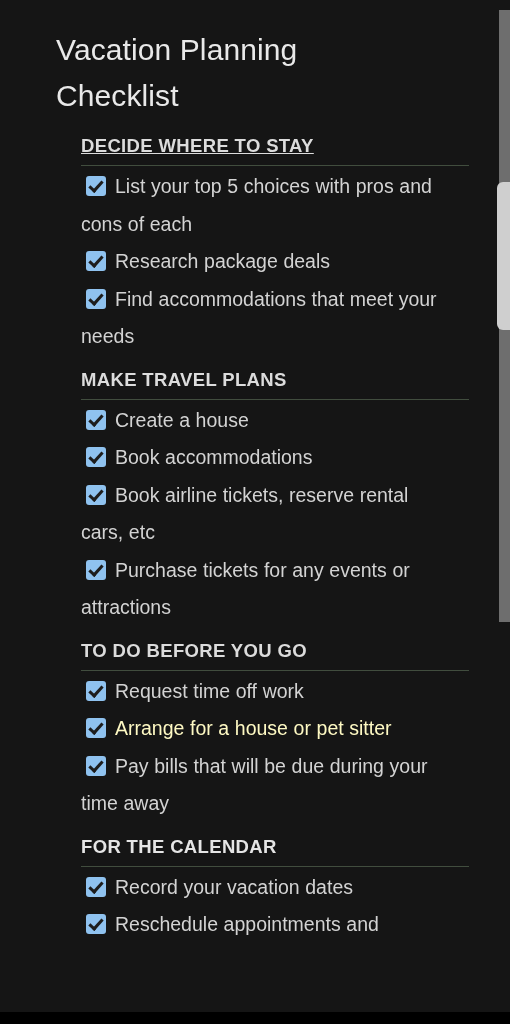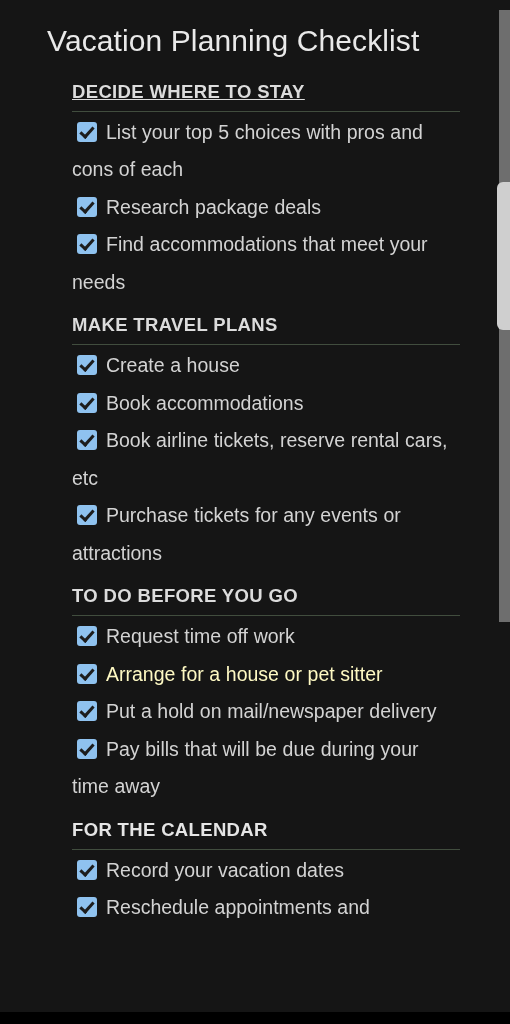--- a/index.html
+++ b/index.html
@@ -57,21 +57,21 @@
     border-radius: 6px 0 0 6px;
     z-index: 31;
   }
 
   
   #content {
     position: absolute;
     top: 0;
     left: 0;
     width: 490px;
-    padding: 0;
+    padding: 9px;
     box-sizing: border-box;
   }
 
   
   #page-title {
     margin: 0;
     padding: 18px 60px 4px 47px;
     color: #e9e9e9;
     font-size: 30px;
     font-weight: 400;
@@ -173,21 +173,20 @@
             <li class="check-item" style="color: rgb(211, 211, 211);"><span class="cbx" style="background: rgb(143, 194, 239);"></span><span class="label">Book airline tickets, reserve rental cars, etc</span></li>
             <li class="check-item" style="color: rgb(211, 211, 211);"><span class="cbx" style="background: rgb(143, 194, 239);"></span><span class="label">Purchase tickets for any events or attractions</span></li>
           </ul>
         </section>
         <section class="section">
           <h2 class="section-heading" style="color: rgb(220, 220, 220);">TO DO BEFORE YOU GO</h2>
           <div class="section-rule" style="background: rgb(65, 77, 62);"></div>
           <ul class="checklist">
             <li class="check-item" style="color: rgb(211, 211, 211);"><span class="cbx" style="background: rgb(143, 194, 239);"></span><span class="label">Request time off work</span></li>
             <li class="check-item" style="color: #fef9c3;"><span class="cbx" style="background: rgb(143, 194, 239);"></span><span class="label">Arrange for a house or pet sitter</span></li>
-            <li class="check-item" style="color: rgb(211, 211, 211);"><span class="cbx" style="background: rgb(143, 194, 239);"></span><span class="label">Put a hold on mail/newspaper delivery</span></li>
             <li class="check-item" style="color: rgb(211, 211, 211);"><span class="cbx" style="background: rgb(143, 194, 239);"></span><span class="label">Pay bills that will be due during your time away</span></li>
           </ul>
         </section>
         <section class="section">
           <h2 class="section-heading" style="color: #e5e5e5;">FOR THE CALENDAR</h2>
           <div class="section-rule" style="background: rgb(65, 77, 62);"></div>
           <ul class="checklist">
             <li class="check-item" style="color: rgb(211, 211, 211);"><span class="cbx" style="background: rgb(143, 194, 239);"></span><span class="label">Record your vacation dates</span></li>
             <li class="check-item" style="color: rgb(211, 211, 211);"><span class="cbx" style="background: rgb(143, 194, 239);"></span><span class="label">Reschedule appointments and</span></li>
           </ul>

